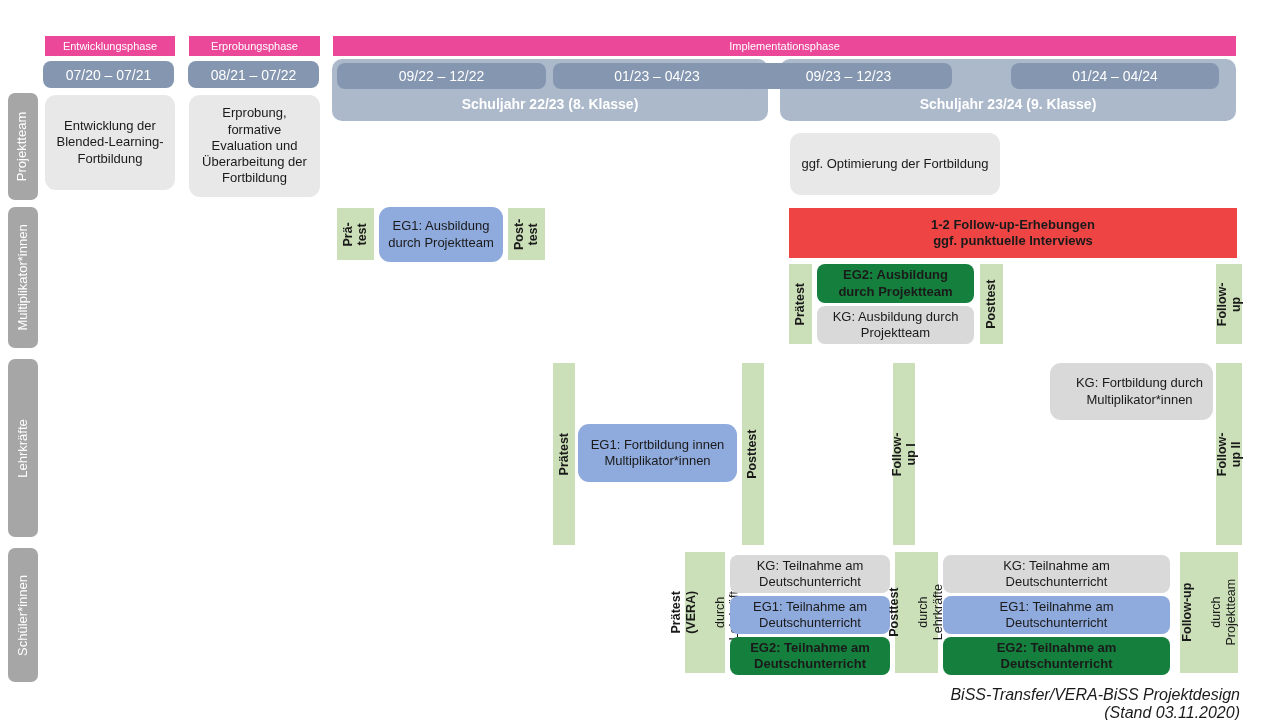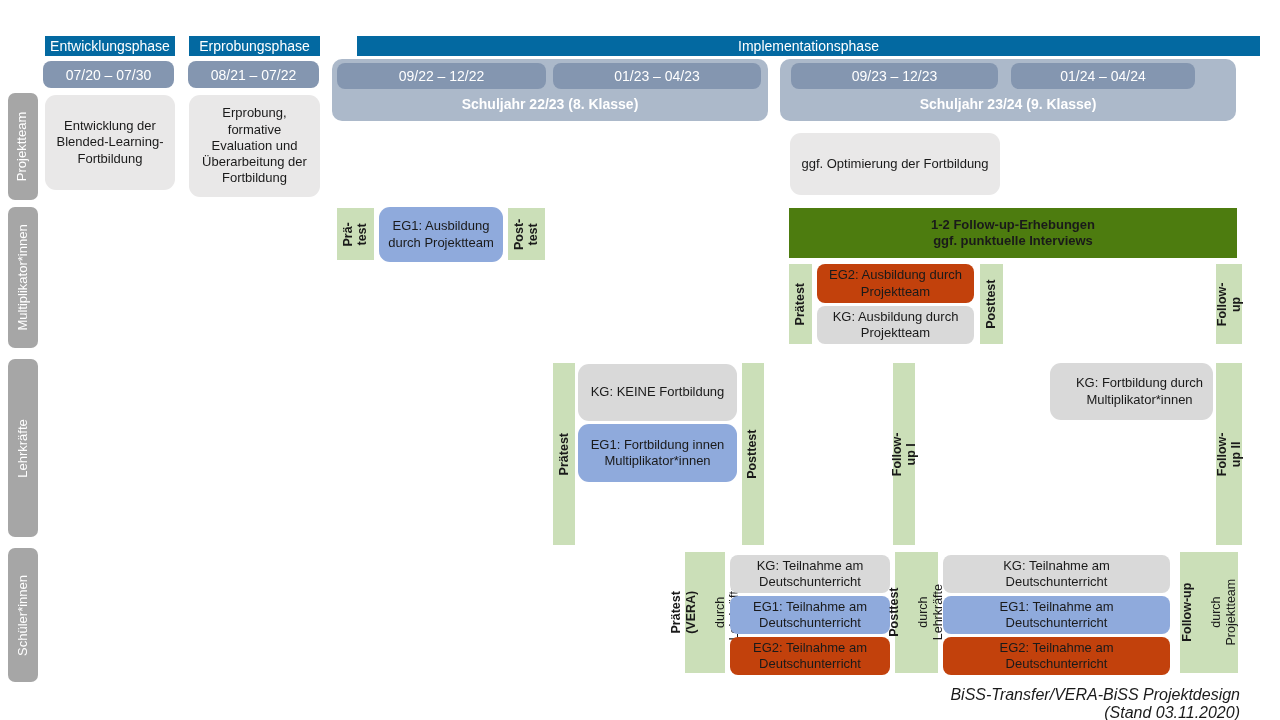--- a/index.html
+++ b/index.html
@@ -2,21 +2,21 @@
 <html><head>
 <meta charset="utf-8">
 <style>
   html,body{margin:0;padding:0;background:#fff;}
   #stage{
     position:relative;width:1280px;height:720px;background:#ffffff;overflow:hidden;
     font-family:"Liberation Sans","DejaVu Sans",sans-serif;color:#1a1a1a;
   }
   .abs{position:absolute;box-sizing:border-box;}
   .phase{
-    background:#0369a1;color:#ffffff;font-size:14px;
+    background:#ec4899;color:#ffffff;font-size:11px;
     display:flex;align-items:center;justify-content:center;text-align:center;
   }
   .year{
     background:#acb9ca;border-radius:10px;
     display:flex;align-items:flex-end;justify-content:center;
     color:#ffffff;font-weight:bold;font-size:14px;padding-bottom:9px;
   }
   .pill{
     background:#8496b0;border-radius:8px;color:#ffffff;font-size:14px;
     display:flex;align-items:center;justify-content:center;
@@ -27,22 +27,22 @@
   }
   .side .vtext{font-size:13px;font-weight:normal;}
   .box{
     border-radius:11px;font-size:13px;line-height:1.25;
     display:flex;align-items:center;justify-content:center;text-align:center;
     padding:4px 8px;white-space:pre-line;
   }
   .gl{background:#e9e8e8;}
   .gm{background:#d9d9d9;}
   .b1{background:#8faadc;}
-  .b2{background:#c2410c;}
-  .gr{background:#4d7c0f;}
+  .b2{background:#15803d;font-weight:bold;}
+  .gr{background:#ef4444;}
   .sq{border-radius:0;}
   .r8{border-radius:8px;}
   .bold{font-weight:bold;}
   .strip{
     background:#cbdfb8;display:flex;align-items:center;justify-content:center;overflow:visible;
   }
   .vtext{
     transform:rotate(-90deg);text-align:center;white-space:pre-line;
     font-size:12.5px;font-weight:bold;line-height:1.15;
   }
@@ -50,35 +50,35 @@
   .vtext .vtitle{display:block;}
   .caption{font-style:italic;font-size:16px;text-align:right;color:#1a1a1a;}
 </style>
 </head>
 <body>
 
 <div id="stage">
 
   <div class="abs phase" style="left:45px;top:36px;width:130px;height:20px;">Entwicklungsphase</div>
   <div class="abs phase" style="left:189px;top:36px;width:131px;height:20px;">Erprobungsphase</div>
-  <div class="abs phase" style="left:333px;top:36px;width:903px;height:20px;margin-left:24px;">Implementationsphase</div>
+  <div class="abs phase" style="left:333px;top:36px;width:903px;height:20px;">Implementationsphase</div>
 
   <div class="abs year" style="left:332px;top:59px;width:436px;height:62px;">
     <span>Schuljahr 22/23 (8. Klasse)</span>
   </div>
   <div class="abs year" style="left:780px;top:59px;width:456px;height:62px;">
     <span>Schuljahr 23/24 (9. Klasse)</span>
   </div>
 
-  <div class="abs pill" style="left:43px;top:61px;width:131px;height:27px;">07/20 – 07/30</div>
+  <div class="abs pill" style="left:43px;top:61px;width:131px;height:27px;">07/20 – 07/21</div>
   <div class="abs pill" style="left:188px;top:61px;width:131px;height:27px;">08/21 – 07/22</div>
   <div class="abs pill" style="left:337px;top:63px;width:209px;height:26px;">09/22 – 12/22</div>
   <div class="abs pill" style="left:553px;top:63px;width:208px;height:26px;">01/23 – 04/23</div>
-  <div class="abs pill" style="left:791px;top:63px;width:207px;height:26px;">09/23 – 12/23</div>
-  <div class="abs pill" style="left:1011px;top:63px;width:184px;height:26px;">01/24 – 04/24</div>
+  <div class="abs pill" style="left:745px;top:63px;width:207px;height:26px;">09/23 – 12/23</div>
+  <div class="abs pill" style="left:1011px;top:63px;width:208px;height:26px;">01/24 – 04/24</div>
 
   <div class="abs side" style="left:8px;top:93px;width:30px;height:107px;">
     <span class="vtext">Projektteam</span>
   </div>
   <div class="abs side" style="left:8px;top:207px;width:30px;height:141px;">
     <span class="vtext">Multiplikator*innen</span>
   </div>
   <div class="abs side" style="left:8px;top:359px;width:30px;height:178px;">
     <span class="vtext">Lehrkräfte</span>
   </div>
@@ -110,21 +110,20 @@
   <div class="abs strip" style="left:980px;top:264px;width:23px;height:80px;">
     <span class="vtext">Posttest</span>
   </div>
   <div class="abs strip" style="left:1216px;top:264px;width:26px;height:80px;">
     <span class="vtext">Follow-up</span>
   </div>
 
   <div class="abs strip" style="left:553px;top:363px;width:22px;height:182px;">
     <span class="vtext">Prätest</span>
   </div>
-  <div class="abs box gm" style="left:578px;top:364px;width:159px;height:57px;">KG: KEINE Fortbildung</div>
   <div class="abs box b1" style="left:578px;top:424px;width:159px;height:58px;">EG1: Fortbildung innen Multiplikator*innen</div>
   <div class="abs strip" style="left:742px;top:363px;width:22px;height:182px;">
     <span class="vtext">Posttest</span>
   </div>
   <div class="abs strip" style="left:893px;top:363px;width:22px;height:182px;">
     <span class="vtext">Follow-up I</span>
   </div>
   <div class="abs box gm" style="left:1050px;top:363px;width:163px;height:57px;padding-left:24px;">KG: Fortbildung durch Multiplikator*innen</div>
   <div class="abs strip" style="left:1216px;top:363px;width:26px;height:182px;">
     <span class="vtext">Follow-up II</span>

